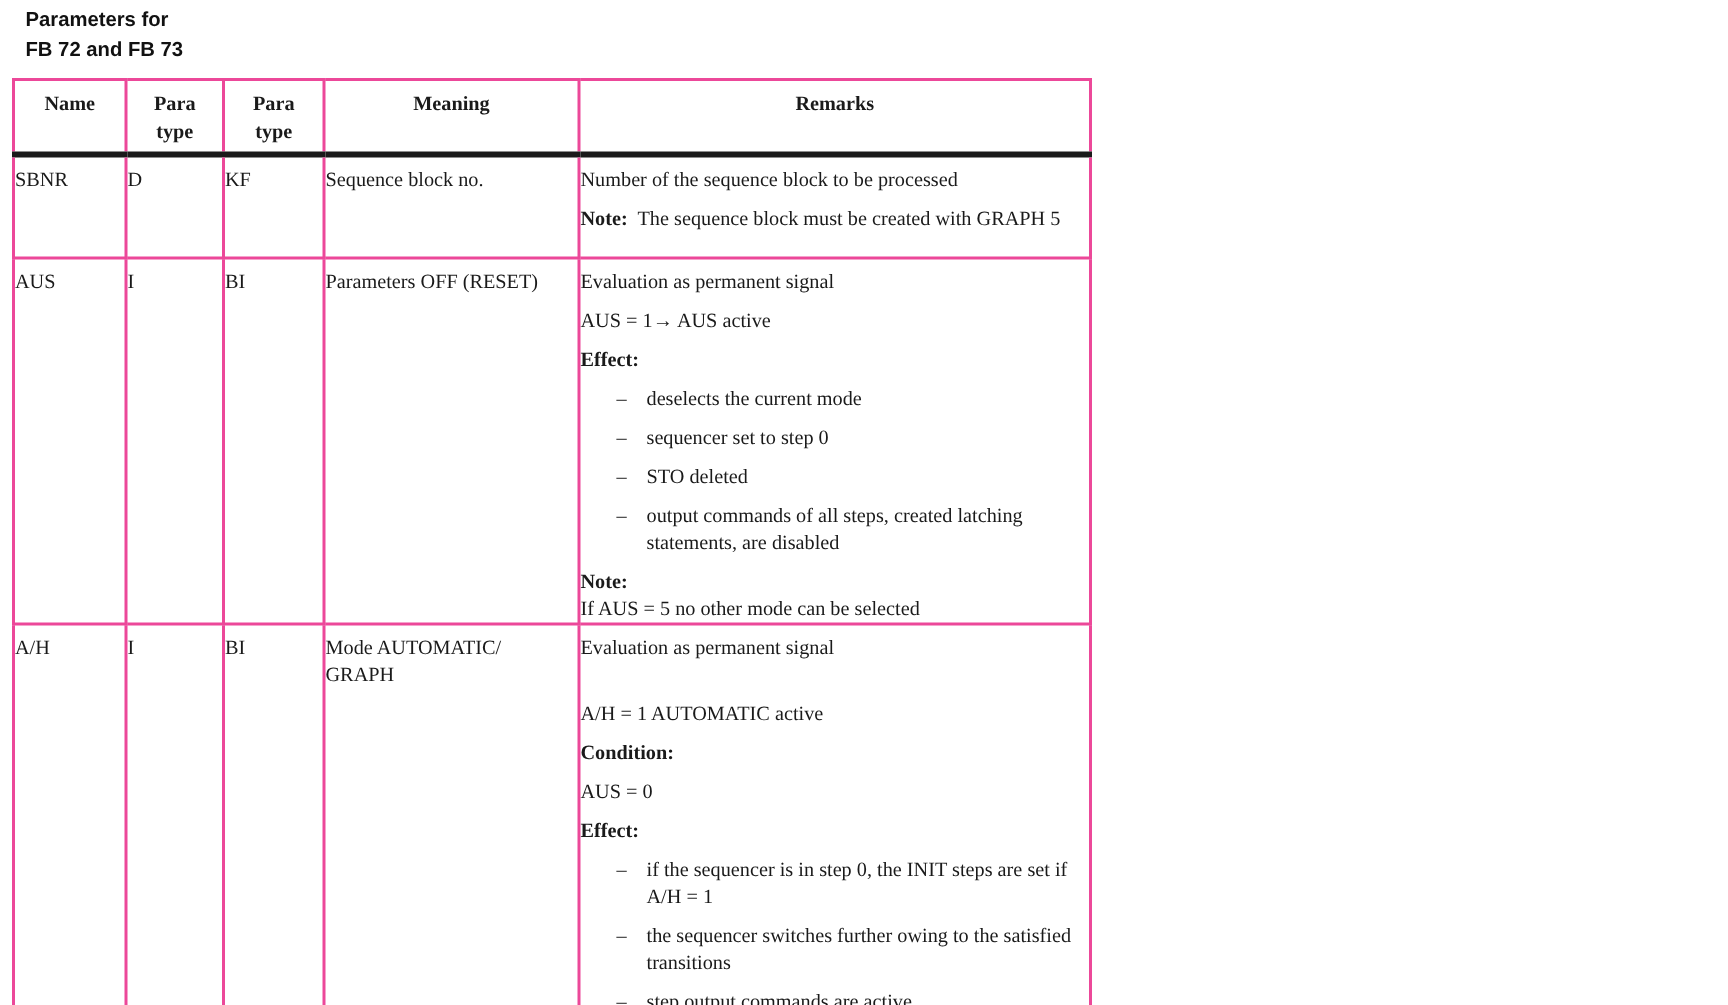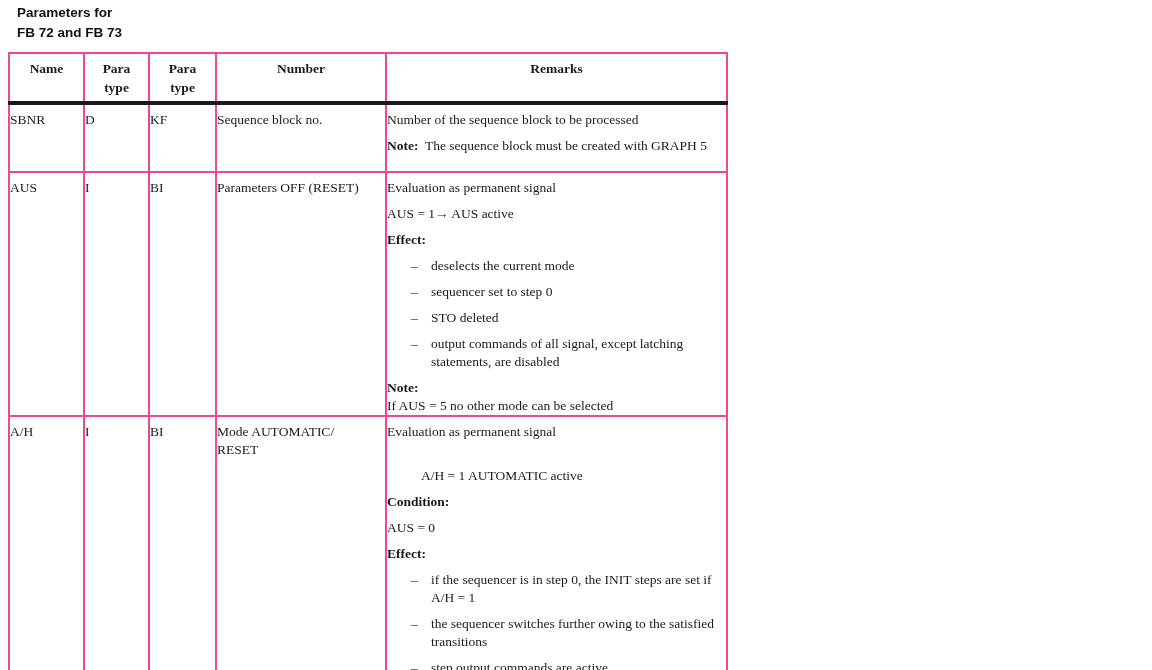--- a/index.html
+++ b/index.html
@@ -54,21 +54,21 @@
   }
   td {
     padding: 6px 0 0;
     line-height: 18px;
   }
   td span { white-space: pre-wrap; }
   .row-0 { height: 69px; }
   .row-1 { height: 240px; }
   .row-2 { height: 256px; }
   td p { margin: 0 0 8px; }
-  td p.gap { margin-top: 26px; margin-left: 34px; }
+  td p.gap { margin-top: 26px; }
   td b { font-weight: bold; }
   ul.dashes { list-style: none; margin: 0 0 8px; padding: 0; }
   ul.dashes li { display: flex; margin: 0 0 8px; padding-left: 24px; }
   ul.dashes .dash { flex: 0 0 20px; width: 20px; white-space: normal; }
   .lines p { margin: 0; }
 </style>
 </head>
 <body>
 
 <div class="page">
@@ -94,21 +94,21 @@
         </th>
         <th>
           <span>Para</span><br>
           <span>type</span>
         </th>
         <th>
           <span>Para</span><br>
           <span>type</span>
         </th>
         <th>
-          <span>Number</span><br>
+          <span>Meaning</span><br>
           <span></span>
         </th>
         <th>
           <span>Remarks</span><br>
           <span></span>
         </th>
       </tr>
     </thead>
     <tbody>
         <tr class="row-0">
@@ -138,34 +138,34 @@
               <li>
                 <span class="dash">–</span>
                 <span>sequencer set to step 0</span>
               </li>
               <li>
                 <span class="dash">–</span>
                 <span>STO deleted</span>
               </li>
               <li>
                 <span class="dash">–</span>
-                <span>output commands of all signal, except latching statements, are disabled</span>
+                <span>output commands of all steps, created latching statements, are disabled</span>
               </li>
             </ul>
             <div class="lines">
               <p><b>Note:</b></p>
               <p><span>If AUS = 5 no other mode can be selected</span></p>
             </div>
           </td>
         </tr>
         <tr class="row-2">
           <td><span>A/H</span></td>
           <td><span>I</span></td>
           <td><span>BI</span></td>
-          <td><span>Mode AUTOMATIC/</span><br><span>RESET</span></td>
+          <td><span>Mode AUTOMATIC/</span><br><span>GRAPH</span></td>
           <td>
             <p><span>Evaluation as permanent signal</span></p>
             <p class="gap"><span>A/H = 1 AUTOMATIC active</span></p>
             <p><b>Condition:</b></p>
             <p><span>AUS = 0</span></p>
             <p><b>Effect:</b></p>
             <ul class="dashes">
               <li>
                 <span class="dash">–</span>
                 <span>if the sequencer is in step 0, the INIT steps are set if A/H = 1</span>

